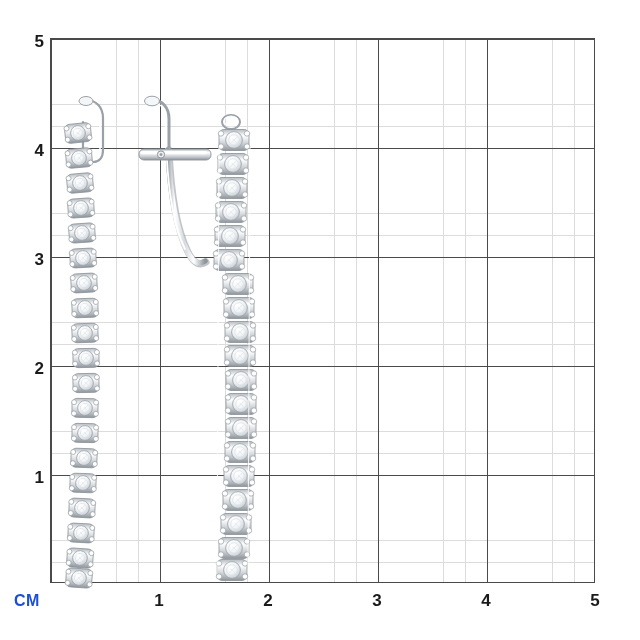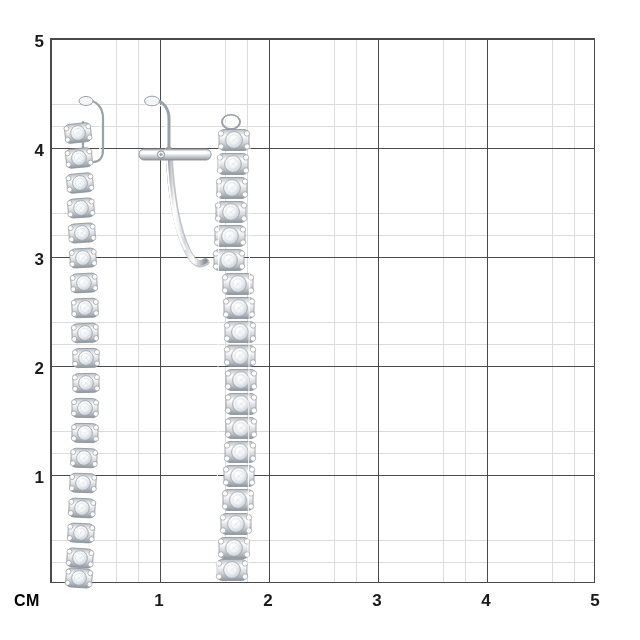--- a/index.html
+++ b/index.html
@@ -63,21 +63,21 @@
     line-height: 1;
   }
   .y-label { right: 596px; text-align: right; width: 30px; }
   .x-label { top: 592px; text-align: center; width: 30px; }
   .cm-label {
     position: absolute;
     left: 14px;
     top: 592px;
     font-size: 16px;
     font-weight: bold;
-    color: #000000;
+    color: #1d4ed8;
     letter-spacing: 0.5px;
   }
 
   .photo-layer {
     position: absolute;
     left: 0; top: 0;
     width: 640px;
     height: 640px;
     pointer-events: none;
   }

